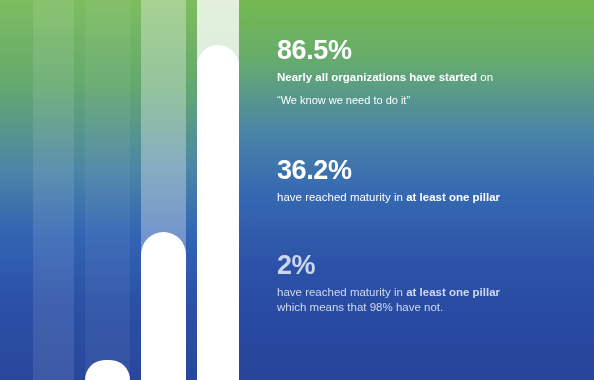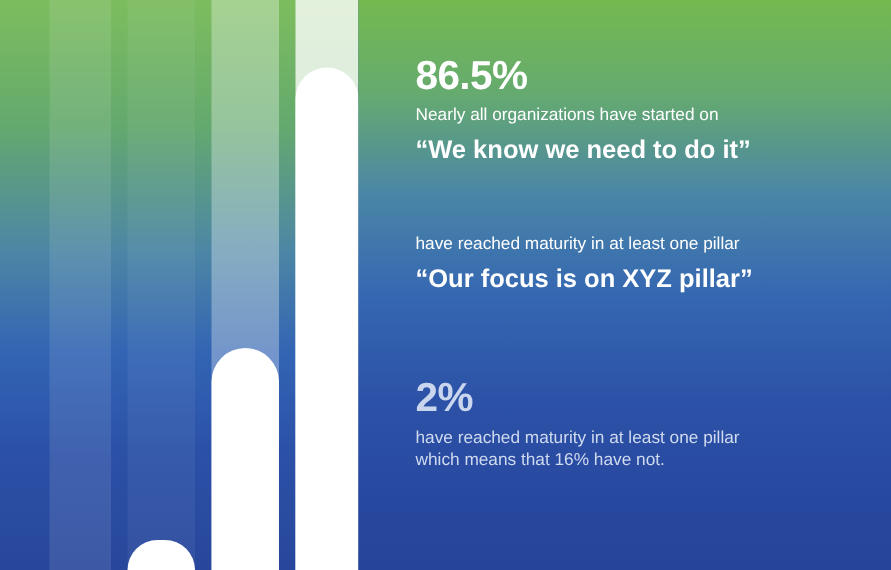--- a/index.html
+++ b/index.html
@@ -73,26 +73,26 @@
   .stat.dim { color: #c9d6ee; }
 
   .line {
     color: #ffffff;
     font-size: 11.5px;
     line-height: 15px;
     margin: 0;
     font-weight: normal;
   }
   .line.dim { color: #cfdaef; }
-  .line b { font-weight: normal; margin-top: 24px; }
+  .line b { font-weight: bold; margin-top: 24px; }
 
   .quote {
     color: #ffffff;
-    font-size: 17px;
-    font-weight: bold;
+    font-size: 11px;
+    font-weight: normal;
     line-height: 18px;
     margin: 6px 0 0 0;
   }
   .quote.dim { color: #c9d6ee; }
 
   #block1 { top: 36px; }
   #block2 { top: 156px; }
   #block3 { top: 251px; }
 </style>
 </head>
@@ -117,24 +117,24 @@
 
   <div id="panel">
 
     <div class="block" id="block1">
       <p class="stat">86.5%</p>
       <p class="line"><b>Nearly all organizations have started</b><span> on</span></p>
       <p class="quote">“We know we need to do it”</p>
     </div>
 
     <div class="block" id="block2">
+      <p class="stat">36.2%</p>
       <p class="line"><span>have reached maturity in </span><b>at least one pillar</b></p>
-      <p class="quote">“Our focus is on XYZ pillar”</p>
     </div>
 
     <div class="block" id="block3">
       <p class="stat dim">2%</p>
       <p class="line dim"><span>have reached maturity in </span><b>at least one pillar</b></p>
-      <p class="line dim">which means that 16% have not.</p>
+      <p class="line dim">which means that 98% have not.</p>
     </div>
 
   </div>
 </div>
 
 </body></html>

